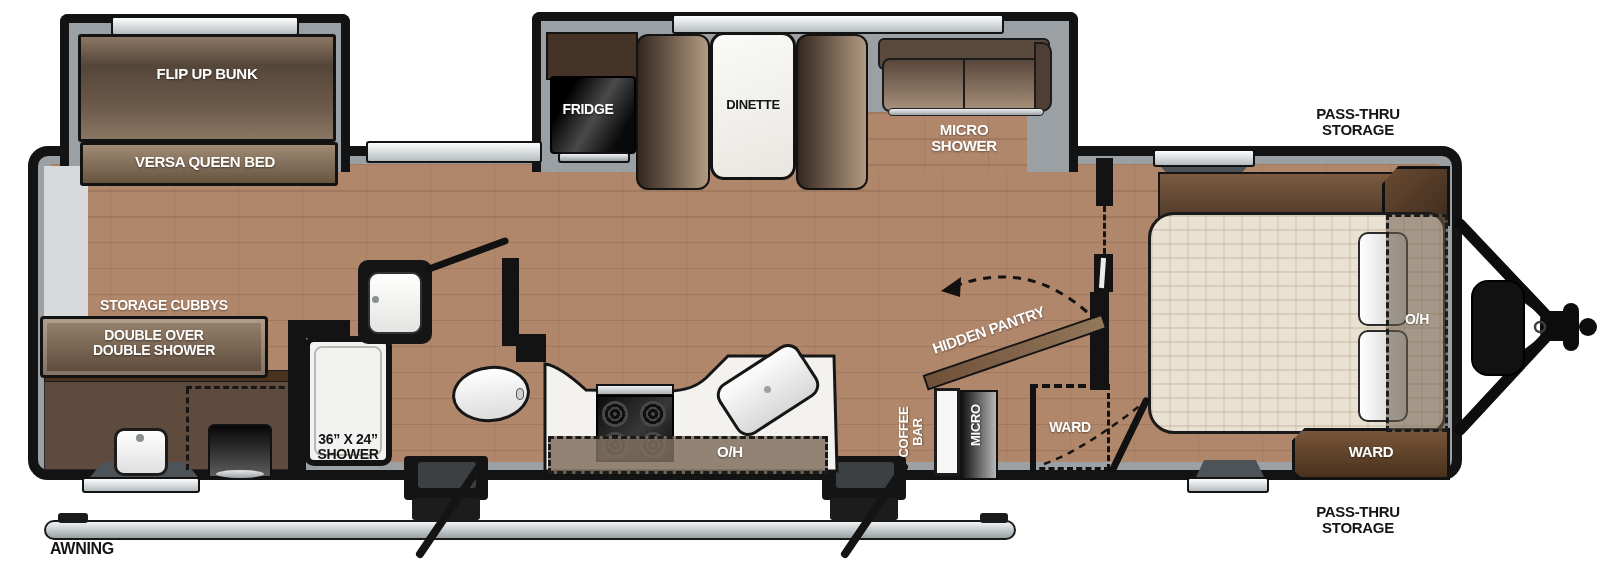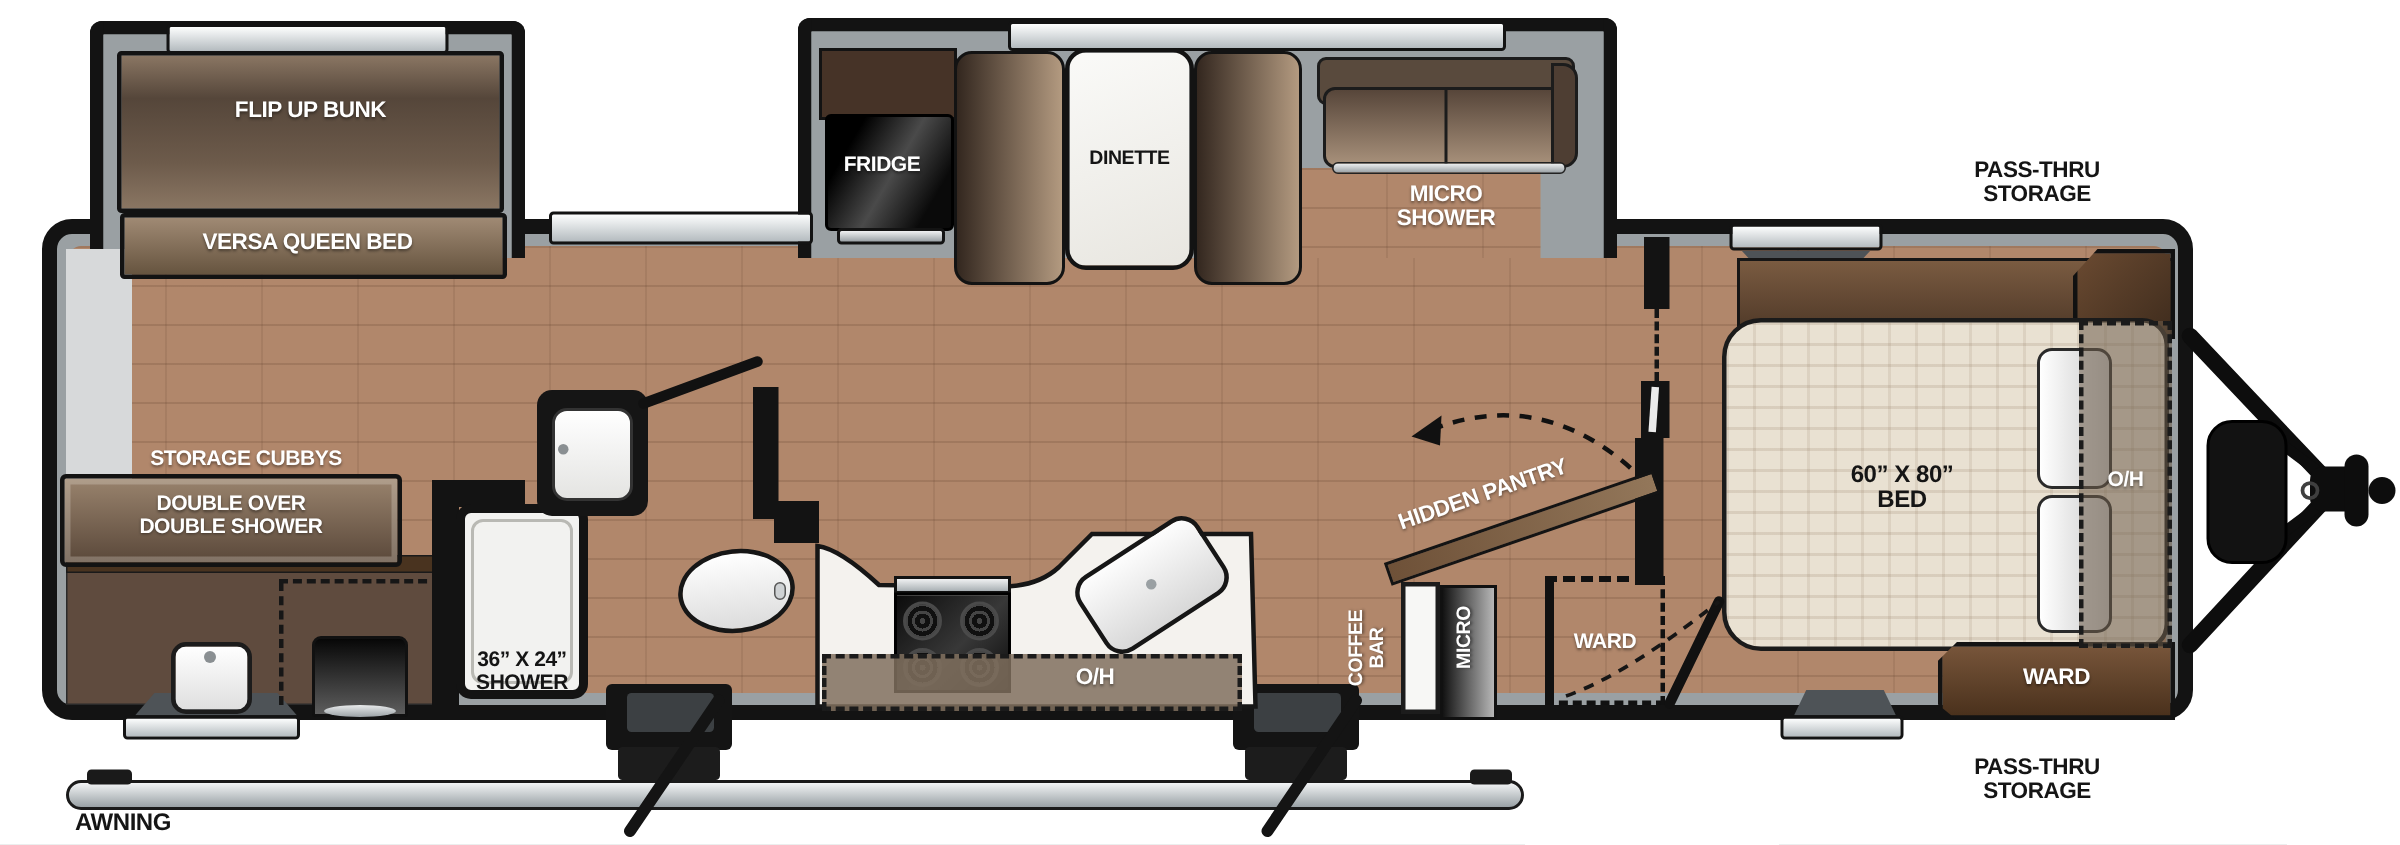--- a/index.html
+++ b/index.html
@@ -155,24 +155,20 @@
   <div class="a" style="left:1103px;top:206px;width:0;height:48px;border-left:3px dashed #161616;z-index:9;"></div>
   <div class="a wall" style="left:1094px;top:254px;width:19px;height:38px;z-index:9;"></div>
   <div class="a" style="left:1100px;top:258px;width:5px;height:30px;background:#ececec;transform:rotate(4deg);z-index:10;"></div>
   <div class="a wall" style="left:1090px;top:292px;width:19px;height:98px;z-index:9;"></div>
 
   <div class="a" style="left:1158px;top:172px;width:292px;height:52px;background:linear-gradient(180deg,#7a5b41,#4e3827);border:2px solid #161616;z-index:8;"></div>
   <div class="a" style="left:1382px;top:166px;width:68px;height:60px;background:linear-gradient(135deg,#6a4a31,#3f2c1d);border:3px solid #111;clip-path:polygon(24% 0,100% 0,100% 100%,0 100%,0 30%);z-index:9;"></div>
   <div class="a" style="left:1148px;top:212px;width:298px;height:222px;border:3px solid #1b1b1b;border-radius:26px 18px 18px 26px;z-index:10;
        background-color:#e9e1d2;
        background-image:repeating-linear-gradient(180deg,rgba(140,115,90,.18) 0 2px,transparent 2px 14px),repeating-linear-gradient(90deg,rgba(140,115,90,.14) 0 2px,transparent 2px 18px);"></div>
-  <div class="a lbl k" style="left:1193px;top:308px;width:150px;font-size:16px;z-index:12;">
-    <span style="display:block">60” X 80”</span>
-    <span style="display:block">BED</span>
-  </div>
   <div class="a" style="left:1358px;top:232px;width:50px;height:94px;background:linear-gradient(90deg,#ffffff,#c9c9c9);border:2px solid #2a2a2a;border-radius:10px;z-index:11;"></div>
   <div class="a" style="left:1358px;top:330px;width:50px;height:92px;background:linear-gradient(90deg,#ffffff,#c9c9c9);border:2px solid #2a2a2a;border-radius:10px;z-index:11;"></div>
   <div class="a" style="left:1386px;top:214px;width:62px;height:218px;background:rgba(109,92,74,.55);border:3px dashed #1b1b1b;z-index:25;"></div>
   <div class="a lbl w" style="left:1392px;top:312px;width:50px;font-size:14px;z-index:26;">O/H</div>
   <div class="a" style="left:1292px;top:428px;width:158px;height:52px;background:linear-gradient(180deg,#77553a,#4a311c);border:3px solid #131313;clip-path:polygon(0 24%,8% 0,100% 0,100% 100%,8% 100%,0 80%);z-index:12;"></div>
   <div class="a lbl w" style="left:1292px;top:444px;width:158px;font-size:15px;z-index:13;">WARD</div>
   <div class="a window" style="left:1153px;top:149px;width:102px;height:18px;z-index:4;"></div>
   <div class="a trap" style="left:1161px;top:167px;width:86px;height:13px;clip-path:polygon(0 0,100% 0,86% 100%,14% 100%);z-index:4;"></div>
   <div class="a trap" style="left:1196px;top:460px;width:68px;height:17px;clip-path:polygon(12% 0,88% 0,100% 100%,0 100%);z-index:8;"></div>
   <div class="a window" style="left:1187px;top:477px;width:82px;height:16px;z-index:8;"></div>

